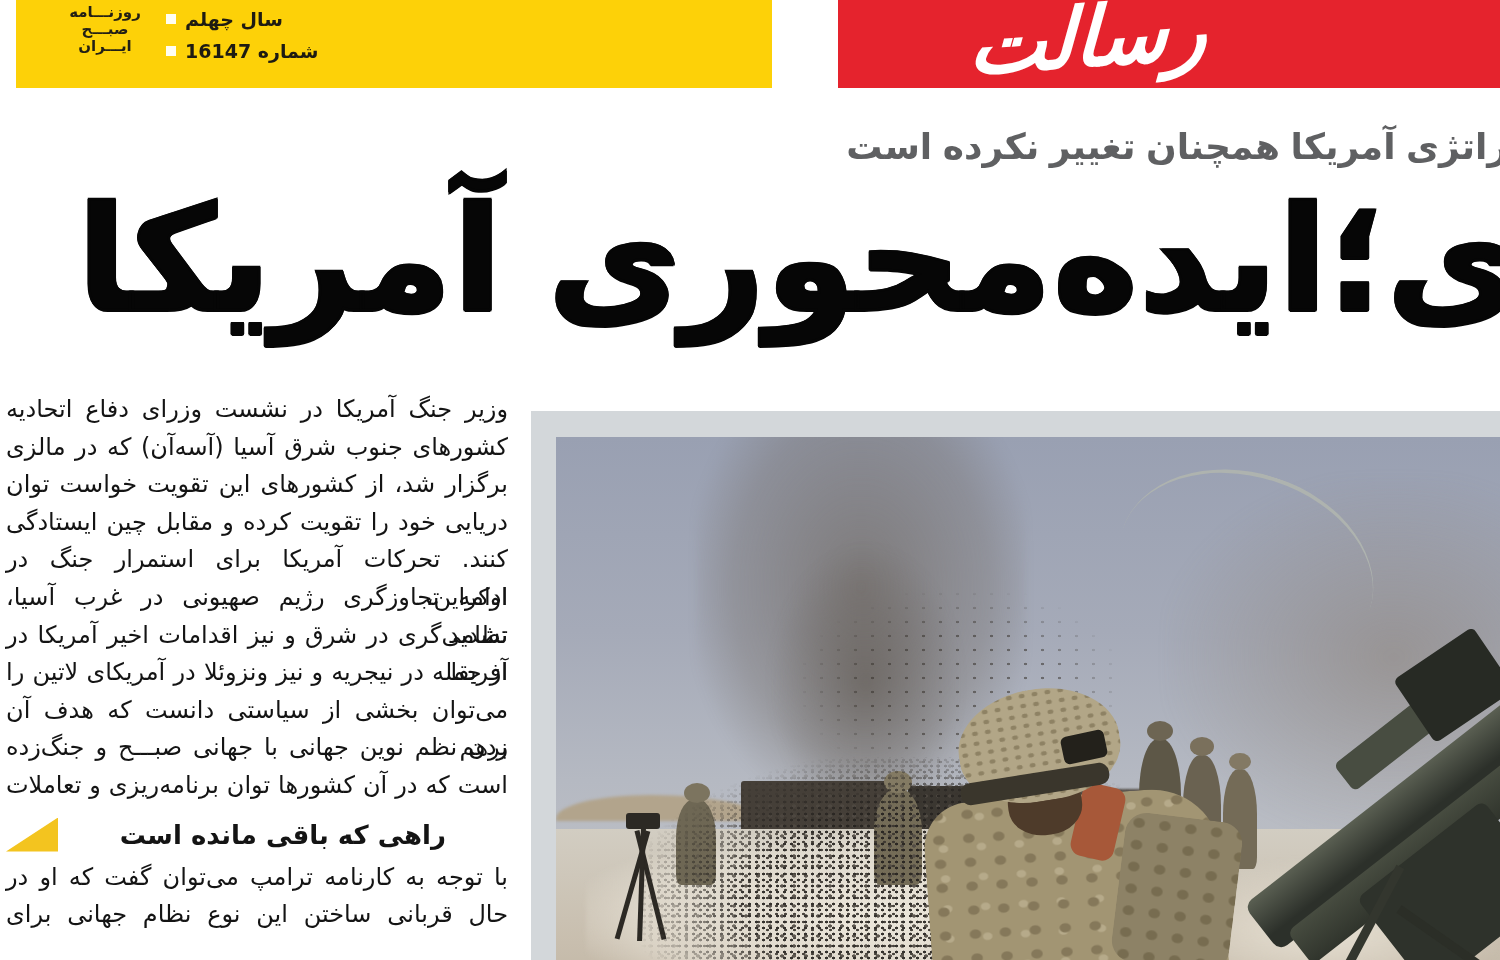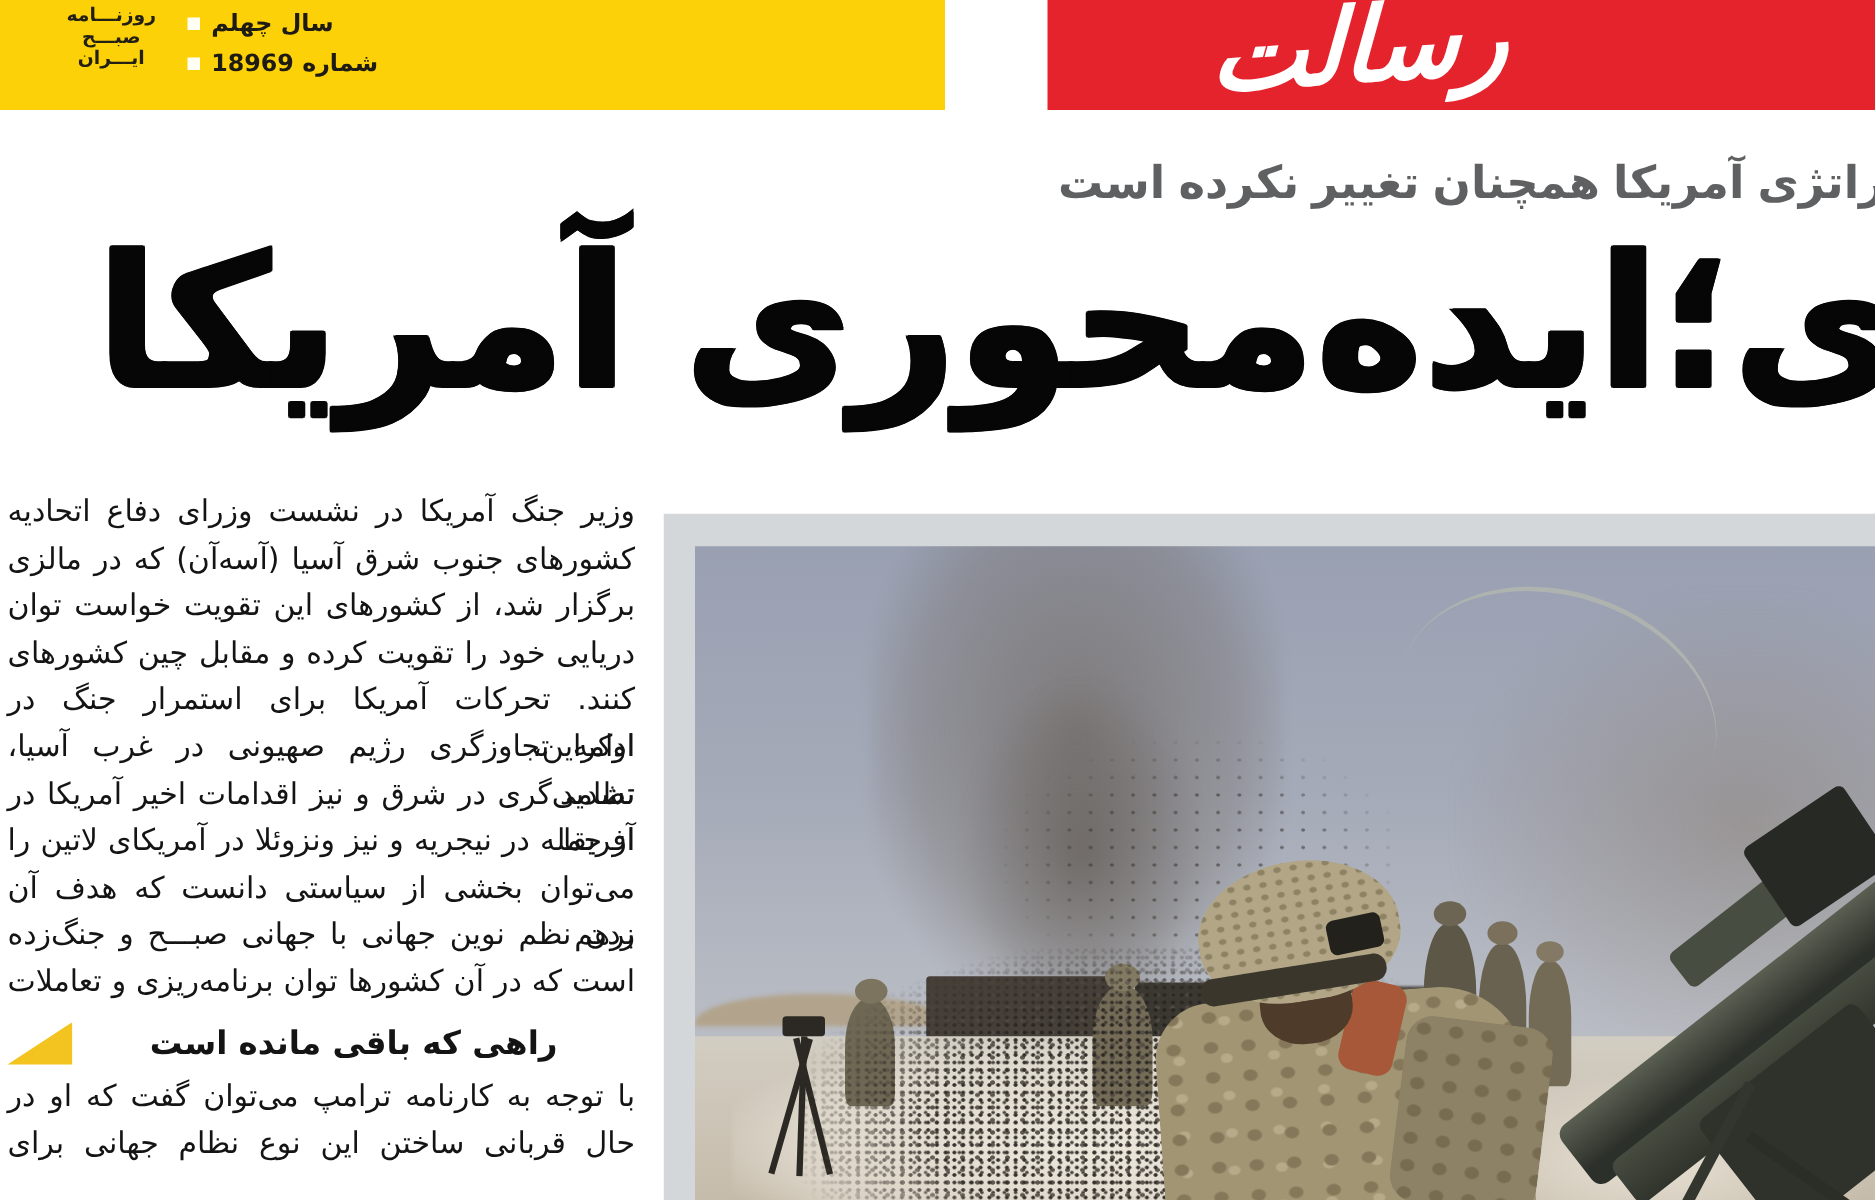--- a/index.html
+++ b/index.html
@@ -3,21 +3,21 @@
 <meta charset="utf-8">
 <style>
   html,body{margin:0;padding:0;}
   body{
     width:1500px;height:960px;position:relative;overflow:hidden;
     background:#ffffff;
     font-family:"DejaVu Sans",sans-serif;
   }
   
   .band{position:absolute;top:0;height:88px;}
-  .band-yellow{left:0;width:756px;text-decoration:underline;}
+  .band-yellow{left:16px;width:756px;text-decoration:underline;}
   .band-red{left:838px;width:662px;}
   .logo{
     position:absolute;left:34px;top:4px;width:110px;
     direction:rtl;text-align:center;color:#221f15;
     font-weight:bold;font-size:15px;line-height:17px;letter-spacing:0;
   }
   .info-row{
     position:absolute;display:flex;align-items:center;gap:9px;
     direction:ltr;
   }
@@ -230,35 +230,35 @@
     <div>روزنـــامه</div>
     <div>صبـــح</div>
     <div>ایـــران</div>
   </div>
   <div class="info-row row-year">
     <span class="bullet"></span>
     <span class="info-text">سال چهلم</span>
   </div>
   <div class="info-row row-issue">
     <span class="bullet"></span>
-    <span class="info-text">شماره 18969</span>
+    <span class="info-text">شماره 16147</span>
   </div>
 </div>
 <div class="band band-red" style="background-color: rgb(229, 35, 45);">
   <div class="paper-name">رسالت</div>
 </div>
 
 <div class="kicker" style="color: rgb(95, 96, 98);">راتژی آمریکا همچنان تغییر نکرده است</div>
 <div class="headline">ی؛ایده‌محوری آمریکا</div>
 
 <div class="article">
   <div class="line">وزیر جنگ آمریکا در نشست وزرای دفاع اتحادیه</div>
   <div class="line">کشورهای جنوب شرق آسیا (آسه‌آن) که در مالزی</div>
   <div class="line">برگزار شد، از کشورهای این تقویت خواست توان</div>
-  <div class="line">دریایی خود را تقویت کرده و مقابل چین کشورهای</div>
+  <div class="line">دریایی خود را تقویت کرده و مقابل چین ایستادگی</div>
   <div class="line">کنند. تحرکات آمریکا برای استمرار جنگ در اوکراین،</div>
   <div class="line">ادامه تجاوزگری رژیم صهیونی در غرب آسیا، تشدید</div>
   <div class="line">نظامی‌گری در شرق و نیز اقدامات اخیر آمریکا در آفریقا</div>
   <div class="line">از جمله در نیجریه و نیز ونزوئلا در آمریکای لاتین را</div>
   <div class="line">می‌توان بخشی از سیاستی دانست که هدف آن برهم</div>
   <div class="line">زدن نظم نوین جهانی با جهانی صبـــح و جنگ‌زده</div>
   <div class="line">است که در آن کشورها توان برنامه‌ریزی و تعاملات</div>
 
   <div class="subhead-row">
     <span class="subhead-marker" style="background-color: rgb(243, 196, 31);"></span>

